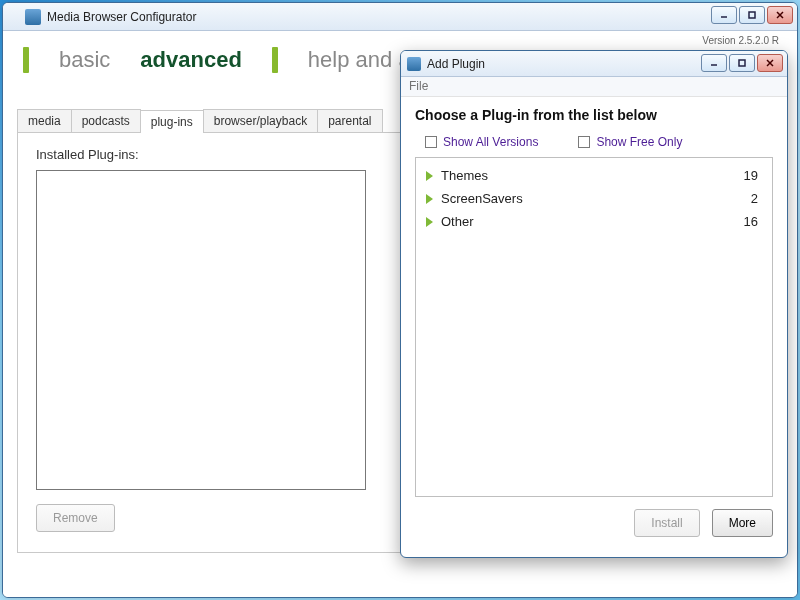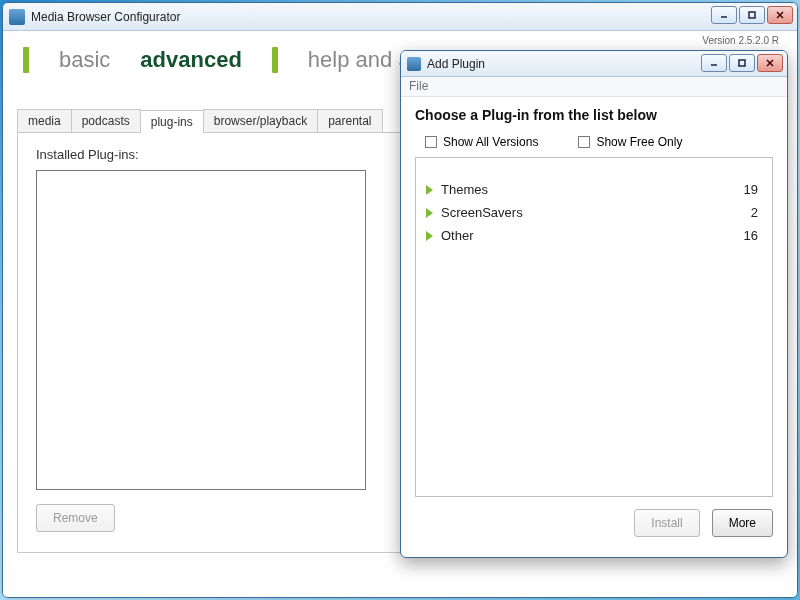--- a/index.html
+++ b/index.html
@@ -1,20 +1,20 @@
 <!DOCTYPE html>
 <html><head>
 <meta charset="utf-8">
 <style>
   * { box-sizing: border-box; margin: 0; padding: 0; font-family: "Segoe UI", Tahoma, sans-serif; }
   body { width: 800px; height: 600px; overflow: hidden; background: linear-gradient(150deg, #2a8fd8 0%, #82cff8 30%, #b1e3fb 60%, #5fb9e8 100%); position: relative; }
 
   
   .outer-window { position: absolute; top: 2px; left: 2px; width: 796px; height: 596px; background: #fdfdfd; border: 1px solid #3c6a97; border-radius: 6px; box-shadow: 0 0 8px rgba(0,0,0,0.2); overflow: hidden; }
-  .outer-titlebar { height: 28px; background: linear-gradient(#f4f8fc,#dfeaf6); border-bottom: 1px solid #b6c6da; display: flex; align-items: center; padding: 0 6px; position: relative; }
+  .outer-titlebar { height: 28px; background: linear-gradient(#f4f8fc,#dfeaf6); border-bottom: 1px solid #b6c6da; display: flex; align-items: center; padding: 0 22px; position: relative; }
   .outer-titlebar .app-icon { width: 16px; height: 16px; background: linear-gradient(#6aa5d8,#2f6fa5); border-radius: 2px; margin-right: 6px; }
   .outer-titlebar .title-text { font-size: 12px; color: #222; }
   .win-controls { position: absolute; right: 4px; top: 3px; display: flex; gap: 2px; }
   .wbtn { width: 26px; height: 18px; border: 1px solid #6b88a9; border-radius: 3px; background: linear-gradient(#f6fbff,#d4e7f8); display:flex; align-items:center; justify-content:center; font-size:10px; color:#173; cursor:pointer; }
   .wbtn.close { background: linear-gradient(#f7d2ce,#e99a90); border-color:#b55a4e; color:#5a0c00; }
   .wbtn svg { width: 10px; height: 10px; }
 
   .outer-body { position: relative; padding: 10px 14px 14px 14px; height: calc(100% - 28px); background: #fff; }
 
   .version { position:absolute; top:4px; right:18px; font-size:10px; color:#666; }
@@ -45,25 +45,25 @@
   
   .dialog { position:absolute; left:400px; top:50px; width:388px; height:508px; background:#fff; border:1px solid #3c6a97; border-radius:6px; box-shadow: 0 6px 18px rgba(0,0,0,0.35); overflow:hidden; }
   .dlg-titlebar { height:26px; background: linear-gradient(#f4f8fc,#dfeaf6); border-bottom:1px solid #b6c6da; display:flex; align-items:center; padding:0 6px; position:relative;text-align:center; }
   .dlg-titlebar .app-icon { width:14px; height:14px; background:linear-gradient(#6aa5d8,#2f6fa5); border-radius:2px; margin-right:6px;}
   .dlg-title { font-size:12px; color:#222; }
   .dlg-controls { position:absolute; right:4px; top:3px; display:flex; gap:2px; }
 
   .dlg-menu { height:20px; border-bottom:1px solid #e3e3e3; padding:2px 8px; font-size:12px; color:#737373; background:#f6f8fb; }
   .dlg-body { padding:10px 14px 12px 14px; }
   .dlg-heading { font-size:14px; font-weight:700; color:#111; margin-bottom:10px; }
-  .checkrow { display:flex; gap:40px; padding:2px 10px 8px 10px; font-size:12px; color:#000000; }
+  .checkrow { display:flex; gap:40px; padding:2px 10px 8px 10px; font-size:12px; color:#4c1d95; }
   .chk { display:flex; align-items:center; gap:6px; cursor:pointer;}
   .chkbox { width:12px; height:12px; border:1px solid #7a7a7a; background:#fff; }
 
-  .catlist { border:1px solid #bfbfbf; background:#fff; height:340px; padding:20px 4px;text-align:center; }
+  .catlist { border:1px solid #bfbfbf; background:#fff; height:340px; padding:6px 4px;text-align:center; }
   .cat { display:flex; align-items:center; justify-content:space-between; padding:4px 10px 4px 6px; font-size:13px; color:#222; cursor:pointer;}
   .cat-left { display:flex; align-items:center; gap:8px; }
   .tri { width:0; height:0; border-top:5px solid transparent; border-bottom:5px solid transparent; border-left:7px solid #7fb937; }
 
   .dlg-btns { display:flex; justify-content:flex-end; gap:12px; margin-top:12px; }
 </style>
 </head>
 <body>
 
 <div class="outer-window">

